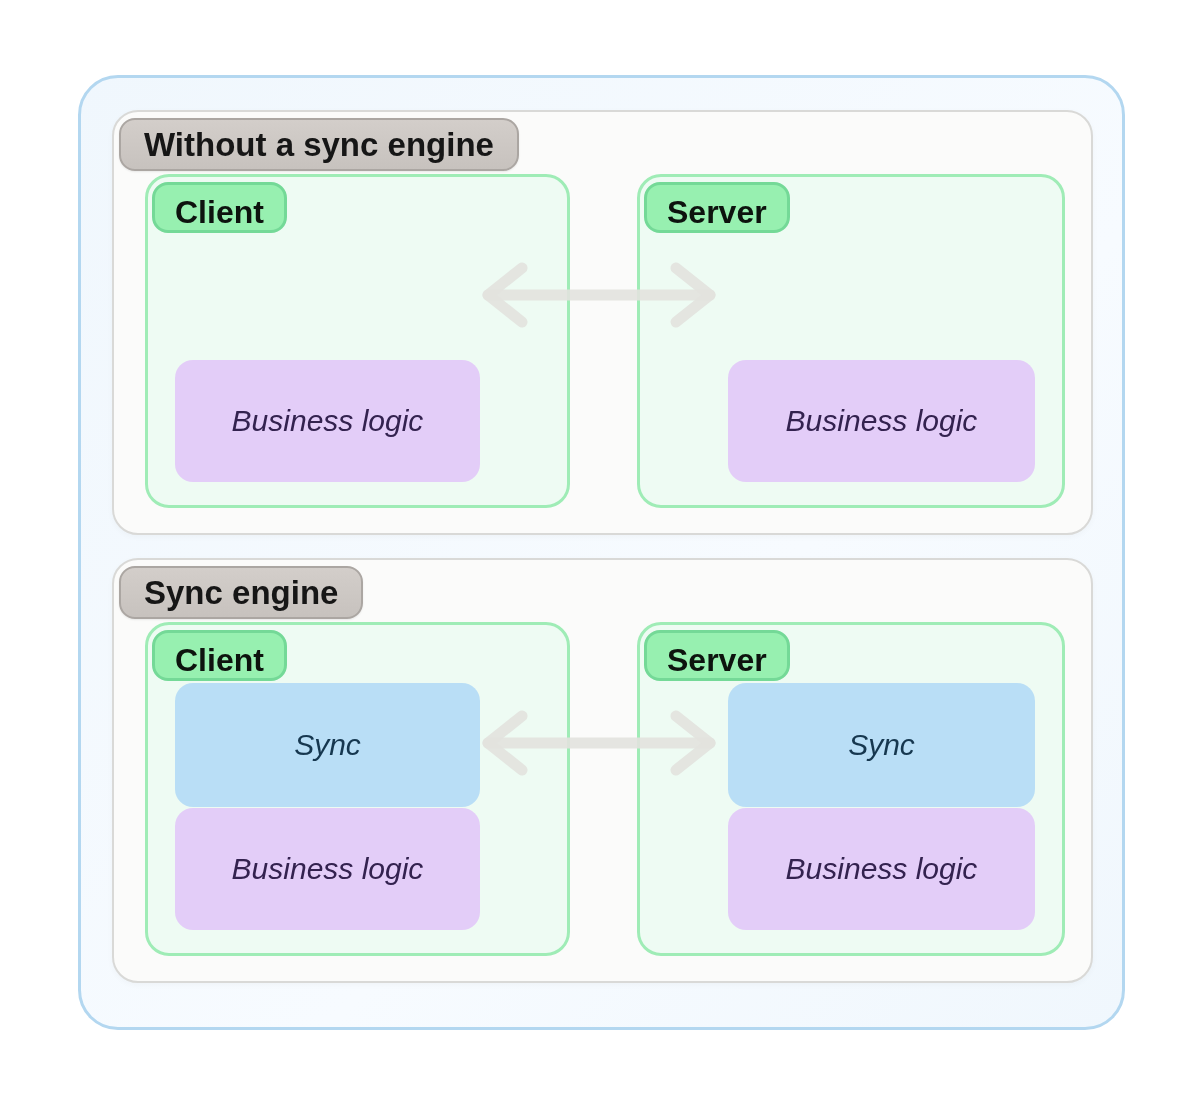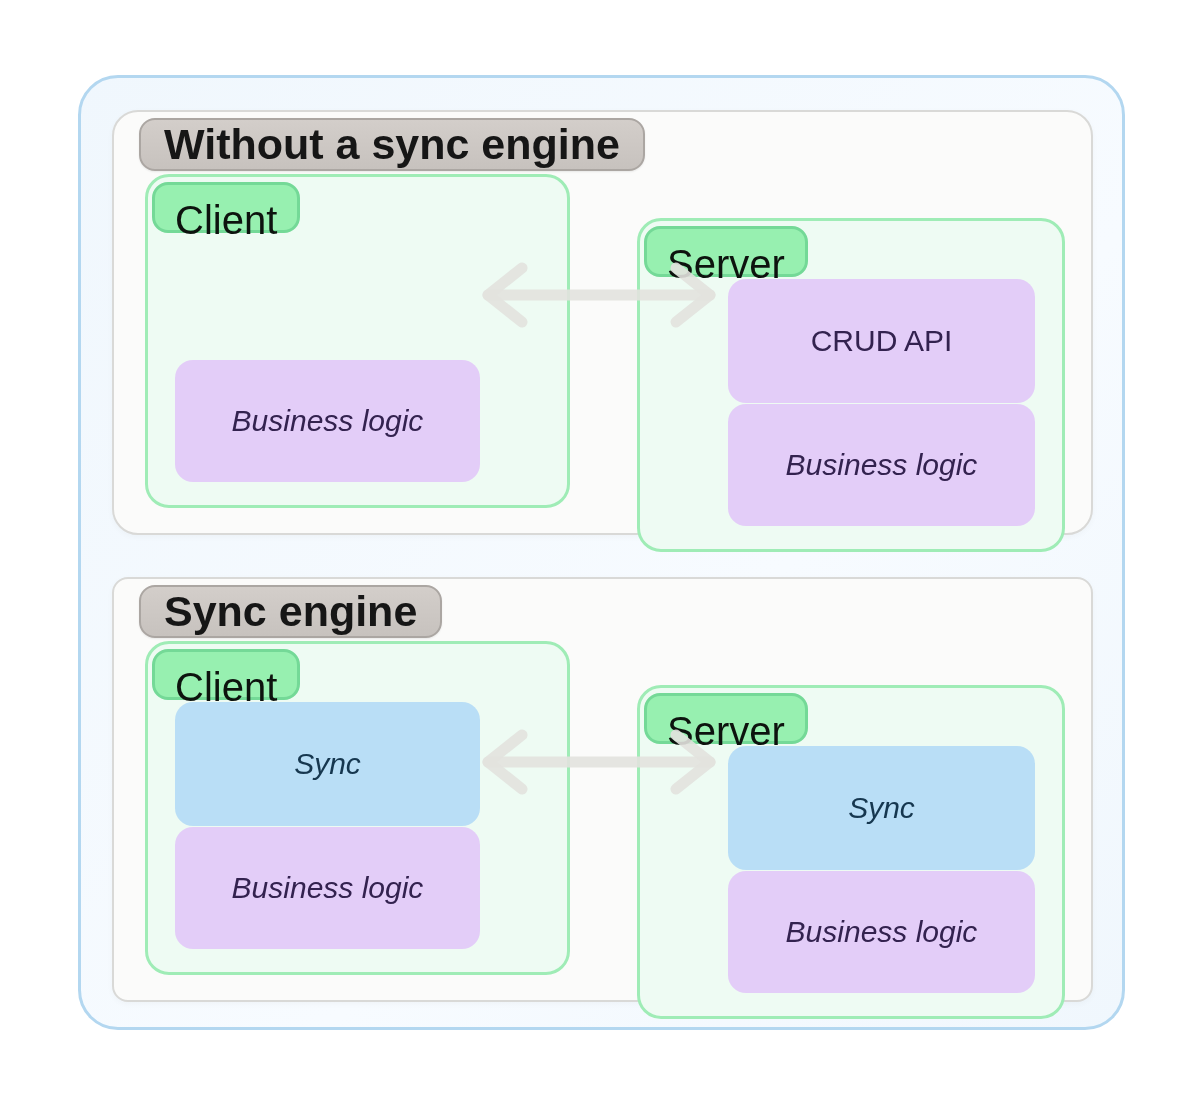--- a/index.html
+++ b/index.html
@@ -30,64 +30,63 @@
   .section {
     position: absolute;
     left: 31px;
     width: 981px; height: 425px;
     background: var(--section-fill, #fbfbfa);
     border: 2px solid var(--section-border, #d9d9d7);
     border-radius: 26px;
     box-shadow: 0 2px 6px rgba(0,0,0,0.03);
   }
   .section--top    { top: 32px; }
-  .section--bottom { top: 499px; border-radius: 16px; }
+  .section--bottom { top: 480px; }
 
   
   .tag {
     position: absolute;
     left: 5px; top: 6px;
     height: 53px;
     line-height: 49px;
     padding: 0 23px;
     background: linear-gradient(var(--tag-fill-light, #d3ceca), var(--tag-fill, #c7c2be));
     border: 2px solid var(--tag-border, #aba6a2);
     border-radius: 16px;
-    font-size: 43px;
+    font-size: 33px;
     font-weight: 600;
     color: var(--tag-text, #161616);
     white-space: nowrap;
     box-shadow: 0 1px 2px rgba(0,0,0,0.08);
     z-index: 3;
-    margin-left: 20px;
   }
 
   
   .group {
     position: absolute;
     top: 62px;
     height: 334px;
     background: var(--group-fill, #eefbf3);
     border: 3px solid var(--group-border, #9fecb6);
     border-radius: 24px;
   }
   .group--client { left: 31px;  width: 425px; }
-  .group--server { left: 523px; width: 428px; margin-top: 44px; }
+  .group--server { left: 523px; width: 428px; }
 
   .pill {
     position: absolute;
     left: 4px; top: 5px;
     height: 51px;
     line-height: 47px;
-    padding: 12px 20px;
+    padding: 4px 20px;
     background: var(--pill-fill, #97f0b0);
     border: 3px solid var(--pill-border, #74d997);
     border-radius: 16px;
-    font-size: 40px;
-    font-weight: 400;
+    font-size: 32px;
+    font-weight: 700;
     color: var(--pill-text, #0d130e);
     white-space: nowrap;
     z-index: 2;
   }
 
   
   .box {
     position: absolute;
     left: 27px;
     width: 305px;
@@ -133,21 +132,20 @@
   <div class="section section--top">
     <div class="tag">Without a sync engine</div>
 
     <div class="group group--client">
       <div class="pill">Client</div>
       <div class="box box-2 box--purple">Business logic</div>
     </div>
 
     <div class="group group--server">
       <div class="pill">Server</div>
-      <div class="box box-1 box--purple">CRUD API</div>
       <div class="box box-2 box--purple">Business logic</div>
     </div>
 
     <div class="arrow">
       <svg viewBox="0 0 266 90" xmlns="http://www.w3.org/2000/svg" aria-hidden="true">
         <path d="M22 45 H244"></path>
         <path d="M56 18 L22 45 L56 72"></path>
         <path d="M210 18 L244 45 L210 72"></path>
       </svg>
     </div>

